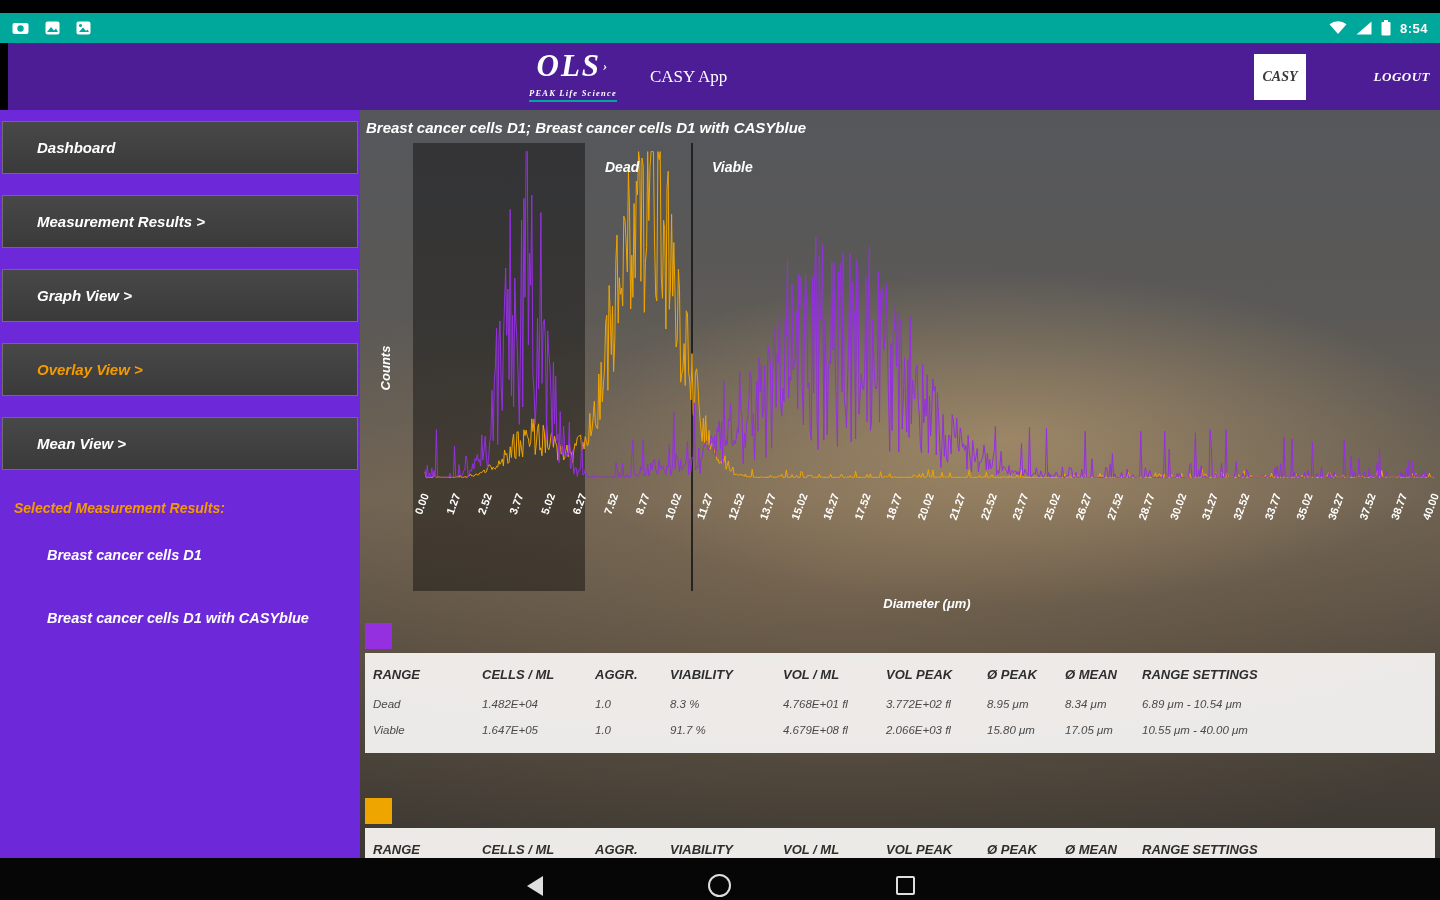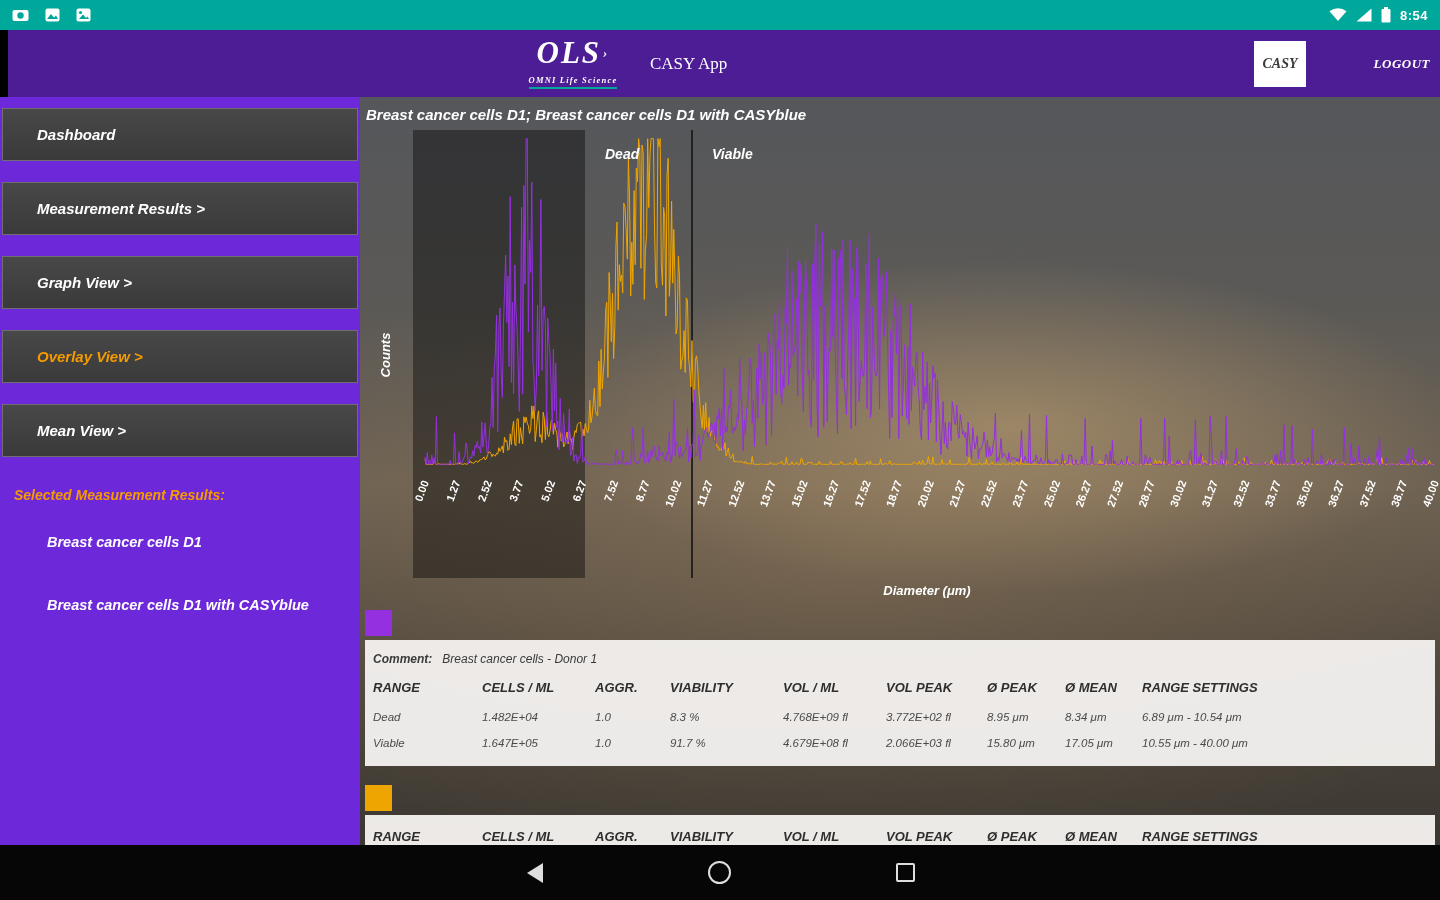--- a/index.html
+++ b/index.html
@@ -1,18 +1,18 @@
 <!DOCTYPE html>
 <html><head>
 <meta charset="utf-8">
 <style>
   html,body{margin:0;padding:0;}
   body{width:1440px;height:900px;overflow:hidden;position:relative;background:#000;
        font-family:"Liberation Sans",sans-serif;}
-  .screen{position:absolute;inset:0;}
+  .screen{position:absolute;inset:0;margin-top:13px;}
 
   
   .status-bar{position:absolute;top:0;left:0;width:1440px;height:30px;background:#00A79B;
     display:flex;align-items:center;justify-content:space-between;box-sizing:border-box;padding:0 12px;}
   .sb-left{display:flex;align-items:center;gap:16px;}
   .sb-right{display:flex;align-items:center;gap:9px;}
   .sb-time{color:#fff;font-weight:bold;font-size:13px;letter-spacing:.5px;}
 
   
   .app-header{position:absolute;top:30px;left:8px;width:1440px;height:67px;background:#4c1d95;font-family:Liberation Serif, serif;}
@@ -103,21 +103,21 @@
           <rect x="3" y="0" width="4" height="2.5" fill="#fff"></rect>
           <rect x="0.5" y="2" width="9" height="13.5" rx="1" fill="#fff"></rect>
         </svg>
       <span class="sb-time">8:54</span>
     </div>
   </div>
 
   <div class="app-header">
     <div class="logo">
       <div class="logo-main"><span>OLS</span><span class="logo-mark">›</span></div>
-      <span class="logo-sub">OMNI Life Science</span>
+      <span class="logo-sub">PEAK Life Science</span>
     </div>
     <div class="app-title">CASY App</div>
     <button class="casy-btn">CASY</button>
     <div class="logout">LOGOUT</div>
   </div>
 
   <div class="sidebar">
     <div class="menu-btn" style="top:11px">Dashboard</div>
     <div class="menu-btn" style="top:85px">Measurement Results &gt;</div>
     <div class="menu-btn active" style="top:233px">Overlay View &gt;</div>
@@ -177,38 +177,35 @@
             <text x="1079" y="385" text-anchor="end" transform="rotate(-70 1079 385)" class="tick">40.00</text>
           </g>
         <text class="axis-label" x="567" y="498" text-anchor="middle">Diameter (μm)</text>
         <text class="axis-label" x="30" y="258" transform="rotate(-90 30 258)" text-anchor="middle">Counts</text>
       </svg>
     </div>
 
     <div class="card card1">
       <div class="swatch" style="background: rgb(148, 48, 224);"></div>
       <div class="card-body">
-        <div class="comment-line">
-          <b>Comment:</b><span>Breast cancer cells - Donor 1</span>
-        </div>
         <div class="tgrid">
             <div class="th">RANGE</div>
             <div class="th">CELLS / ML</div>
             <div class="th">AGGR.</div>
             <div class="th">VIABILITY</div>
             <div class="th">VOL / ML</div>
             <div class="th">VOL PEAK</div>
             <div class="th">Ø PEAK</div>
             <div class="th">Ø MEAN</div>
             <div class="th">RANGE SETTINGS</div>
             <div class="td">Dead</div>
             <div class="td">1.482E+04</div>
             <div class="td">1.0</div>
             <div class="td">8.3 %</div>
-            <div class="td">4.768E+09 fl</div>
+            <div class="td">4.768E+01 fl</div>
             <div class="td">3.772E+02 fl</div>
             <div class="td">8.95 μm</div>
             <div class="td">8.34 μm</div>
             <div class="td">6.89 μm - 10.54 μm</div>
             <div class="td">Viable</div>
             <div class="td">1.647E+05</div>
             <div class="td">1.0</div>
             <div class="td">91.7 %</div>
             <div class="td">4.679E+08 fl</div>
             <div class="td">2.066E+03 fl</div>

